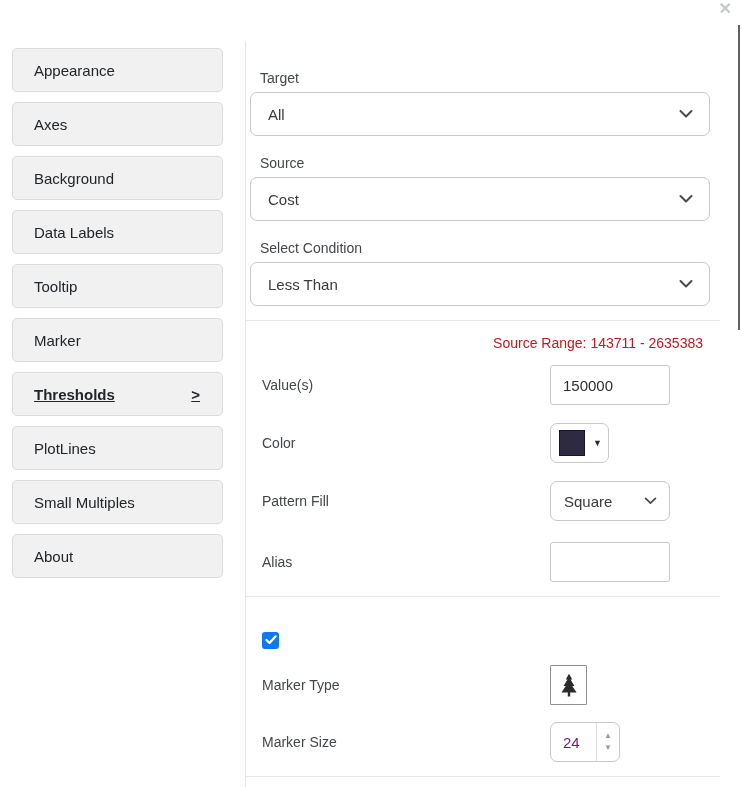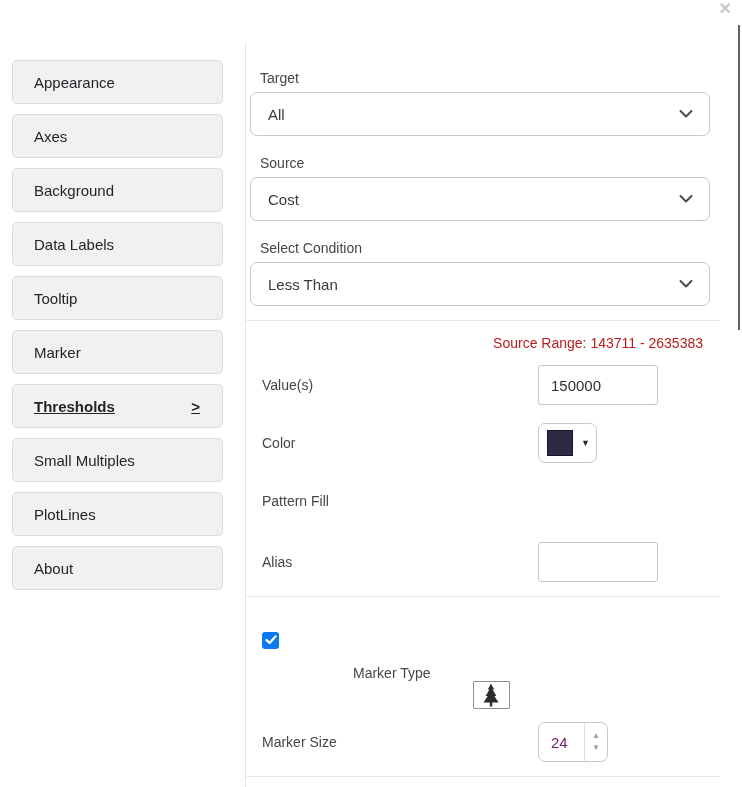--- a/index.html
+++ b/index.html
@@ -10,21 +10,21 @@
     color:#212529;
   }
 
   
   .close-btn {
     position:absolute; top:0px; right:10px; font-size:16px; font-weight:bold;
     color:#c6c9cc; cursor:pointer; line-height:18px;
   }
 
   
-  .sidebar { position:absolute; left:12px; top:60px; width:211px; }
+  .sidebar { position:absolute; left:12px; top:48px; width:211px; }
   .side-btn {
     height:44px; margin-bottom:10px; background:#f1f1f1;
     border:1px solid #dbdbdb; border-radius:5px;
     display:flex; align-items:center; padding:0 22px 0 21px;
     font-size:15px; color:#212529; cursor:pointer;
   }
   .side-btn.active { font-weight:bold; justify-content:space-between;text-decoration:underline; }
   .side-btn .side-arrow { font-weight:bold; font-size:15px; }
 
   .vdivider { position:absolute; left:245px; top:42px; width:1px; height:745px; background:#e4e4e4; }
@@ -44,28 +44,28 @@
   .select .chev { position:absolute; right:16px; top:50%; transform:translateY(-50%); }
 
   .hdivider { height:1px; background:#e8e8e8; margin-top:14px; }
   .hdivider.after-alias { margin-top:14px; }
 
   .source-range {
     margin-top:14px; height:19px; text-align:right; padding-right:17px;
     font-size:14px; color:#b91c1c;
   }
 
-  .form-row { display:flex; align-items:center; margin-left:16px; height:40px; }
+  .form-row { display:flex; align-items:center; margin-left:16px; height:40px;gap:12px; }
   .row-label { width:276px; font-size:14px; color:#43464a; }
   .row-value { margin-top:11px; }
   .row-color { margin-top:18px; }
   .row-pattern { margin-top:18px; }
   .row-alias { margin-top:21px; }
   .row-enable { margin-top:27px; height:32px; }
-  .row-mtype { margin-top:9px;flex-direction:column; }
+  .row-mtype { margin-top:9px; }
   .row-msize { margin-top:17px; }
 
   .text-input {
     width:120px; height:40px; border:1px solid #c8c8c8; border-radius:3px;
     padding:0 12px; font-size:15px; color:#2f2f2f; font-family:inherit;
     outline:none; background:#fff;
   }
 
   .mini-select {
     width:120px; height:40px; border:1px solid #c8c8c8; border-radius:7px;
@@ -129,24 +129,24 @@
       <span>Tooltip</span>
     </div>
   <div class="side-btn">
       <span>Marker</span>
     </div>
   <div class="side-btn active">
     <span>Thresholds</span>
     <span class="side-arrow">&gt;</span>
   </div>
   <div class="side-btn">
+      <span>PlotLines</span>
+    </div>
+  <div class="side-btn">
       <span>Small Multiples</span>
-    </div>
-  <div class="side-btn">
-      <span>PlotLines</span>
     </div>
   <div class="side-btn">
       <span>About</span>
     </div>
 </div>
 
 <div class="vdivider"></div>
 
 <div class="panel">
 
@@ -186,20 +186,26 @@
   <div class="form-row row-color">
     <div class="row-label">Color</div>
     <div class="color-widget">
       <span class="swatch" style="background: rgb(45, 42, 66);"></span>
       <span class="tri">▼</span>
     </div>
   </div>
 
   <div class="form-row row-pattern">
     <div class="row-label">Pattern Fill</div>
+    <div class="mini-select">
+      <span>Square</span>
+      <svg class="chev" width="13" height="8" viewBox="0 0 14 9">
+          <polyline points="1.5,1.5 7,7 12.5,1.5" fill="none" stroke="#4a4a4a" stroke-width="2" stroke-linecap="round" stroke-linejoin="round"></polyline>
+        </svg>
+    </div>
   </div>
 
   <div class="form-row row-alias">
     <div class="row-label">Alias</div>
     <input class="text-input" type="text" value="" style="">
   </div>
 
   <div class="hdivider after-alias"></div>
 
   <div class="form-row row-enable">

